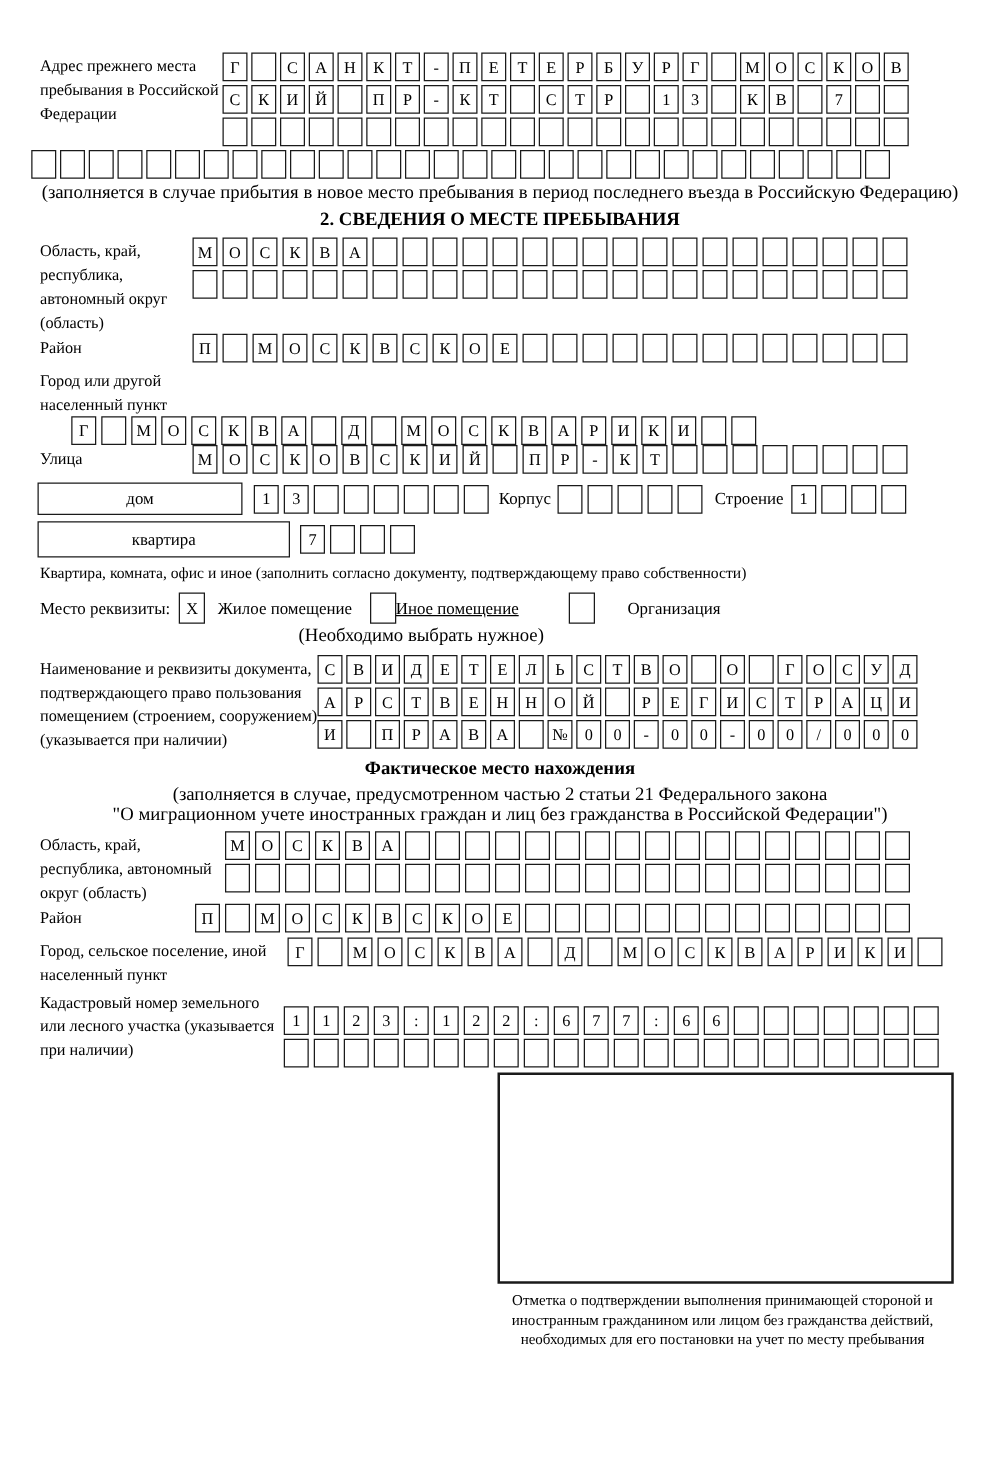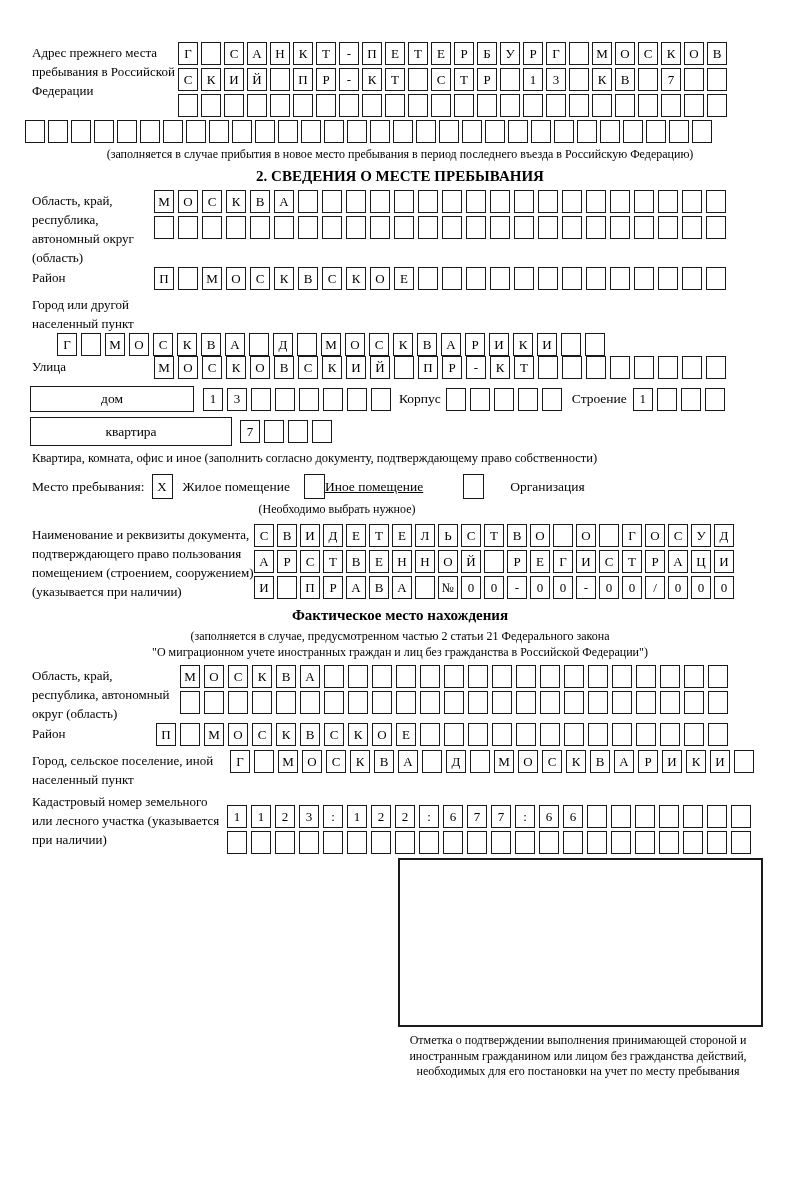--- a/index.html
+++ b/index.html
@@ -12,21 +12,21 @@
   .flabel{flex:none;font-size:13px;line-height:19px;padding-top:1px;}
   .w146{width:146px}.w122{width:122px}.w148{width:148px}.w124{width:124px}
   .w198{width:198px}.w195{width:195px}.w222{width:222px}
   .fcol{display:flex;flex-direction:column;gap:3px;}
 
   .cells{display:flex;gap:4px;}
   .cells.tight{gap:3px;}
   .cell{flex:none;width:18px;height:21px;border:1.5px solid #1a1a1a;
         display:flex;align-items:center;justify-content:center;
         font-size:13px;background:#fff;}
-  .caption{width:736px;text-align:center;font-size:12px;line-height:16px;}
+  .caption{width:736px;text-align:center;font-size:15px;line-height:16px;}
   .caption-left{font-size:12.5px;line-height:16px;}
   .sec-title{width:736px;text-align:center;font-weight:bold;font-size:15px;line-height:19px;}
 
   .inline-row{display:flex;align-items:center;}
   .widebox{flex:none;border:1.5px solid #1a1a1a;height:24px;display:flex;
            align-items:center;justify-content:center;font-size:13.5px;background:#fff;}
   .sublabel{font-size:13.5px;flex:none;}
   .cbox{flex:none;width:19px;height:23px;border:1.5px solid #1a1a1a;display:flex;
         align-items:center;justify-content:center;font-size:13px;background:#fff;}
   .stamp-box{width:361px;height:165px;border:2px solid #1a1a1a;margin-left:366px;background:#fff;}
@@ -338,21 +338,21 @@
     <div class="cells" style="margin-left:8px;">
         <div class="cell">7</div>
         <div class="cell"></div>
         <div class="cell"></div>
         <div class="cell"></div>
       </div>
   </div>
   <div class="caption-left" style="margin-top:4px;">Квартира, комната, офис и иное (заполнить согласно документу, подтверждающему право собственности)</div>
 
   <div class="inline-row" style="margin-top:8px;">
-    <span class="sublabel">Место пребывания:</span>
+    <span class="sublabel">Место реквизиты:</span>
     <div class="cbox" style="margin-left:7px;">
       <span>X</span>
     </div>
     <span class="sublabel" style="margin-left:10px;">Жилое помещение</span>
     <div class="cbox" style="margin-left:14px;">
       <span></span>
     </div>
     <span class="sublabel" style="text-decoration:underline;">Иное помещение</span>
     <div class="cbox" style="margin-left:40px;">
       <span></span>

